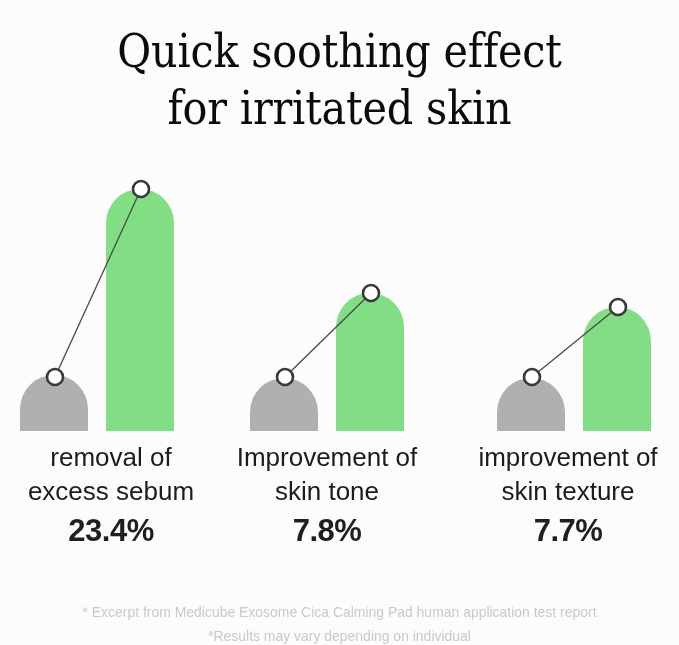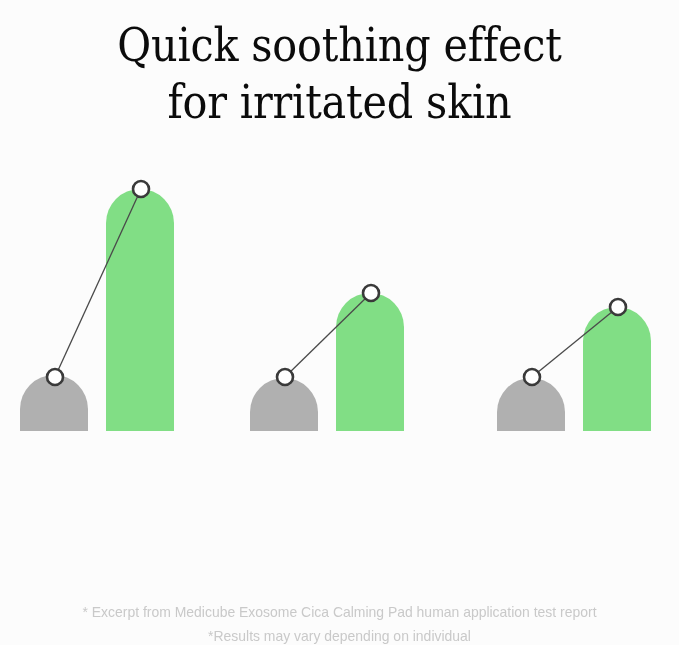--- a/index.html
+++ b/index.html
@@ -23,21 +23,21 @@
     background: #fcfcfc;
   }
 
   
   .title-block {
     position: absolute;
     left: 0;
     top: 0;
     width: 679px;
     text-align: center;
-    padding-top: 16px;
+    padding-top: 22px;
   }
   .title-line {
     font-family: "DejaVu Serif", "Liberation Serif", serif;
     font-size: 47px;
     line-height: 57px;
     color: #0b0b0b;
     font-weight: 400;
     letter-spacing: -0.2px;
     transform: scaleX(0.88);
     transform-origin: center center;
@@ -137,19 +137,39 @@
       <g>
         <path fill="#b0b0b0" d="M497,431 L497,412 A34,34 0 0 1 565,412 L565,431 Z"></path>
         <path fill="#81de85" d="M583,431 L583,341 A34,34 0 0 1 651,341 L651,431 Z"></path>
         <line x1="532" y1="377" x2="618" y2="307" stroke="#4a4a4a" stroke-width="1.3"></line>
         <circle cx="532" cy="377" r="8" fill="#ffffff" stroke="#3a3a3a" stroke-width="2.6"></circle>
         <circle cx="618" cy="307" r="8" fill="#ffffff" stroke="#3a3a3a" stroke-width="2.6"></circle>
       </g>
     </svg>
   </div>
 
+  <div class="labels-row">
+
+    <div class="group-label g0">
+      <div class="caption">removal of</div>
+      <div class="caption">excess sebum</div>
+      <div class="value">23.4%</div>
+    </div>
+
+    <div class="group-label g1">
+      <div class="caption">Improvement of</div>
+      <div class="caption">skin tone</div>
+      <div class="value">7.8%</div>
+    </div>
+
+    <div class="group-label g2">
+      <div class="caption">improvement of</div>
+      <div class="caption">skin texture</div>
+      <div class="value">7.7%</div>
+    </div>
+  </div>
 
   <div class="footnote">
     <div>* Excerpt from Medicube Exosome Cica Calming Pad human application test report</div>
     <div>*Results may vary depending on individual</div>
   </div>
 
 </div>
 
 </body></html>

